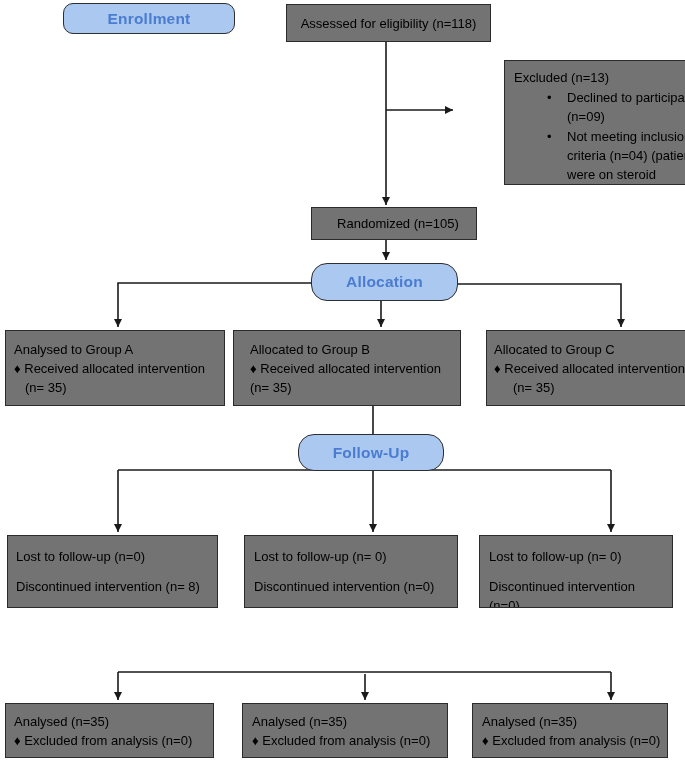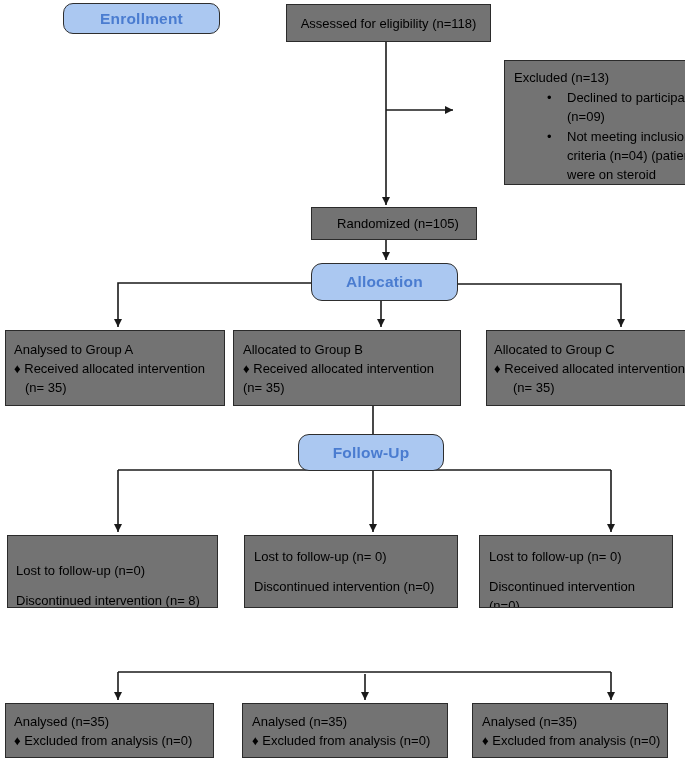--- a/index.html
+++ b/index.html
@@ -24,21 +24,21 @@
   svg.connectors path.ln {
     fill: none;
     stroke: var(--line);
     stroke-width: 1.6;
   }
   .badge {
     position: absolute;
     z-index: 3;
     background: var(--badge-fill);
     border: 1.7px solid #2e2e2e;
-    border-radius: 11px;
+    border-radius: 16px;
     display: flex;
     align-items: center;
     justify-content: center;
     font-weight: bold;
     font-size: 15.5px;
     color: var(--badge-text);
     letter-spacing: 0.2px;
     box-sizing: border-box;
   }
   .box {
@@ -51,37 +51,37 @@
     line-height: 19px;
     overflow: hidden;
   }
   .box.center {
     display: flex;
     align-items: center;
     justify-content: center;
     text-align: center;
   }
   
-  .badge-enrollment { left: 63px;  top: 3px;   width: 157px; height: 31px; border-radius: 10px; }
+  .badge-enrollment { left: 63px;  top: 3px;   width: 172px; height: 31px; border-radius: 10px; }
   .badge-allocation { left: 311px; top: 263px; width: 147px; height: 38px; }
   .badge-followup   { left: 298px; top: 434px; width: 146px; height: 37px; }
   .badge-analysis   { left: 288px; top: 635px; width: 149px; height: 39px; }
 
   .box-assessed   { left: 286px; top: 4px;   width: 205px; height: 38px; }
   .box-excluded   { left: 456px; top: 60px;  width: 224px; height: 125px; padding: 7px 6px 0 9px; margin-left: 48px; }
   .box-randomized { left: 311px; top: 207px; width: 166px; height: 33px; padding-left: 8px; }
 
   .box-alloc-a { left: 5px;   top: 330px; width: 220px; height: 76px; padding: 9px 5px 0 8px; }
-  .box-alloc-b { left: 233px; top: 330px; width: 228px; height: 76px; padding: 9px 5px 0 9px; }
+  .box-alloc-b { left: 233px; top: 330px; width: 228px; height: 76px; padding: 9px 5px 0 16px; }
   .box-alloc-c { left: 466px; top: 330px; width: 214px; height: 76px; padding: 9px 3px 0 7px; margin-left: 20px; }
   .n-indent-a { padding-left: 11px; }
   .n-indent-b { padding-left: 0; }
   .n-indent-c { padding-left: 19px; }
 
-  .box-fu-l { left: 7px;   top: 535px; width: 211px; height: 73px; padding: 25px 3px 0 8px; }
+  .box-fu-l { left: 7px;   top: 535px; width: 211px; height: 73px; padding: 11px 3px 0 8px; }
   .box-fu-m { left: 244px; top: 535px; width: 214px; height: 73px; padding: 11px 3px 0 9px; }
   .box-fu-r { left: 479px; top: 535px; width: 194px; height: 73px; padding: 11px 4px 0 9px; }
   .fu-line2 { margin-top: 11px; }
 
   .box-an-l { left: 5px;   top: 703px; width: 209px; height: 55px; padding: 8px 4px 0 8px; }
   .box-an-m { left: 242px; top: 703px; width: 206px; height: 55px; padding: 8px 4px 0 9px; }
   .box-an-r { left: 472px; top: 703px; width: 196px; height: 55px; padding: 8px 4px 0 9px; }
 
   .bullet-row {
     display: flex;

